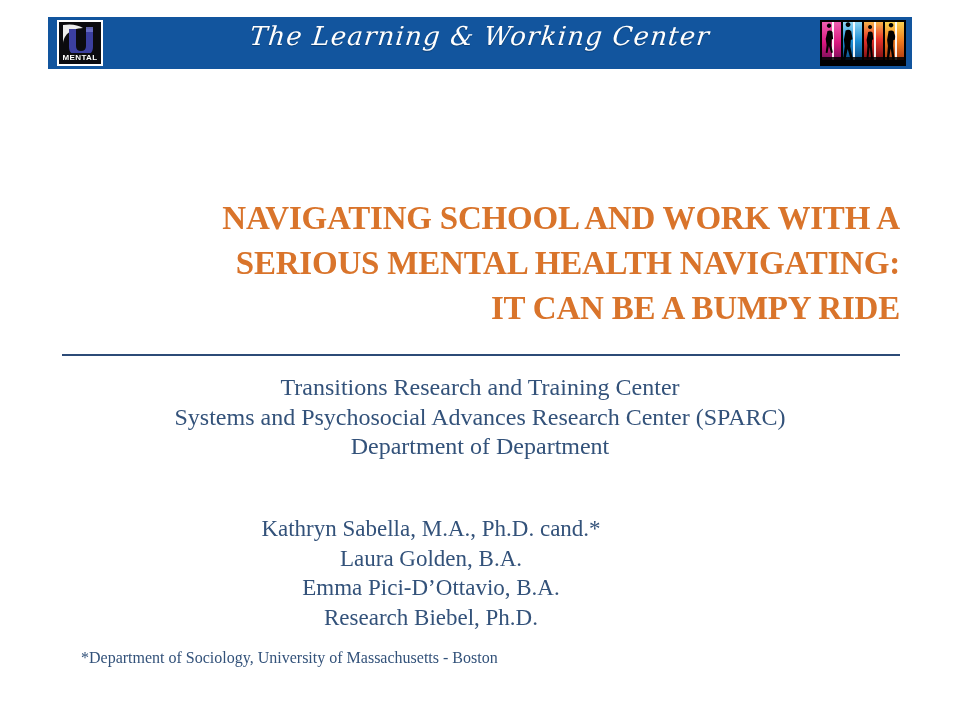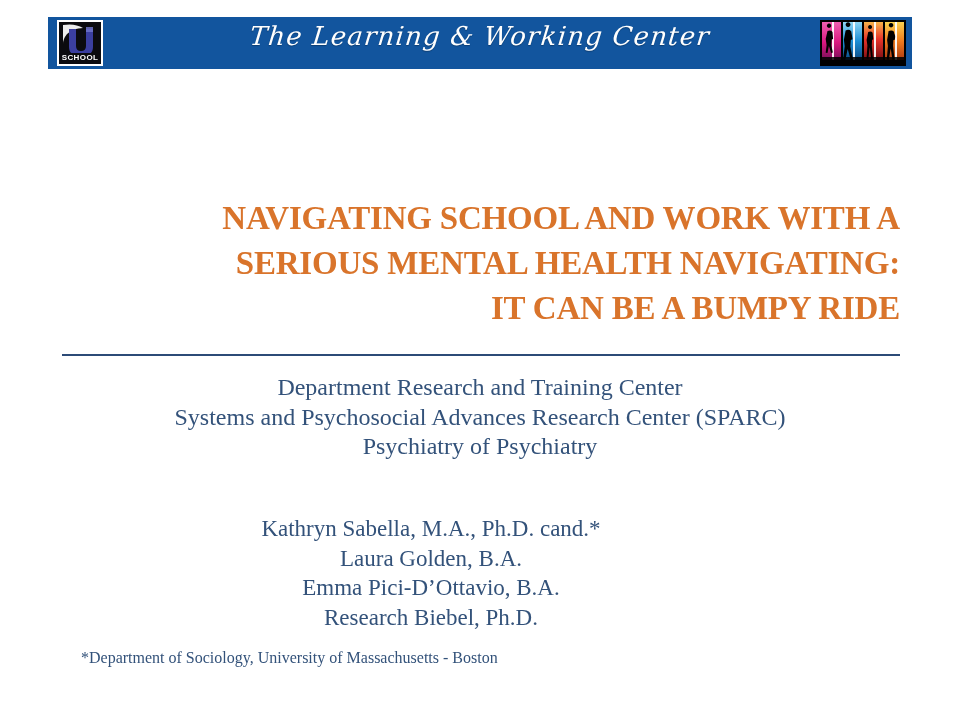--- a/index.html
+++ b/index.html
@@ -164,21 +164,21 @@
     <div class="umass-logo">
       <div class="umass-inner">
         <svg viewBox="0 0 42 42" xmlns="http://www.w3.org/2000/svg" aria-hidden="true">
           <rect x="0" y="0" width="42" height="42" fill="#0b0b0f"></rect>
           <path d="M4 3 Q16 1 24 6 Q14 6 8 12 Q4 17 4 22 Z" fill="#ffffff" opacity="0.93"></path>
           <path d="M10 7 L17 7 L17 24 Q17 29 22 29 Q27 29 27 24 L27 7 L34 7 L34 25
                    Q34 34 22 34 Q10 34 10 25 Z" fill="#3B3FA0"></path>
           <path d="M27 5 L34 5 L34 10 L27 10 Z" fill="#6F73C9" opacity="0.85"></path>
           <rect x="3" y="31" width="36" height="8" fill="#0b0b0f"></rect>
         </svg>
-        <div class="umass-word">SCHOOL</div>
+        <div class="umass-word">MENTAL</div>
       </div>
     </div>
 
     <div class="banner-title">The Learning &amp; Working Center</div>
 
     <div class="people-logo">
       <svg viewBox="0 0 86 46" xmlns="http://www.w3.org/2000/svg" aria-hidden="true">
         <defs>
           <linearGradient id="g1" x1="0" y1="0" x2="0" y2="1">
             <stop offset="0%" stop-color="#F05FB0"></stop>
@@ -246,23 +246,23 @@
 
   <div class="title-block">
     <span class="tline">NAVIGATING SCHOOL AND WORK WITH A</span>
     <span class="tline">SERIOUS MENTAL HEALTH NAVIGATING:</span>
     <span class="tline">IT CAN BE A BUMPY RIDE</span>
   </div>
 
   <div class="divider"></div>
 
   <div class="affil-block">
-    <span class="aline">Department Research and Training Center</span>
+    <span class="aline">Transitions Research and Training Center</span>
     <span class="aline">Systems and Psychosocial Advances Research Center (SPARC)</span>
-    <span class="aline">Psychiatry of Psychiatry</span>
+    <span class="aline">Department of Department</span>
   </div>
 
   <div class="authors-block">
     <span class="auline">Kathryn Sabella, M.A., Ph.D. cand.*</span>
     <span class="auline">Laura Golden, B.A.</span>
     <span class="auline">Emma Pici-D’Ottavio, B.A.</span>
     <span class="auline">Research Biebel, Ph.D.</span>
   </div>
 
   <div class="footnote">*Department of Sociology, University of Massachusetts -  Boston</div>

